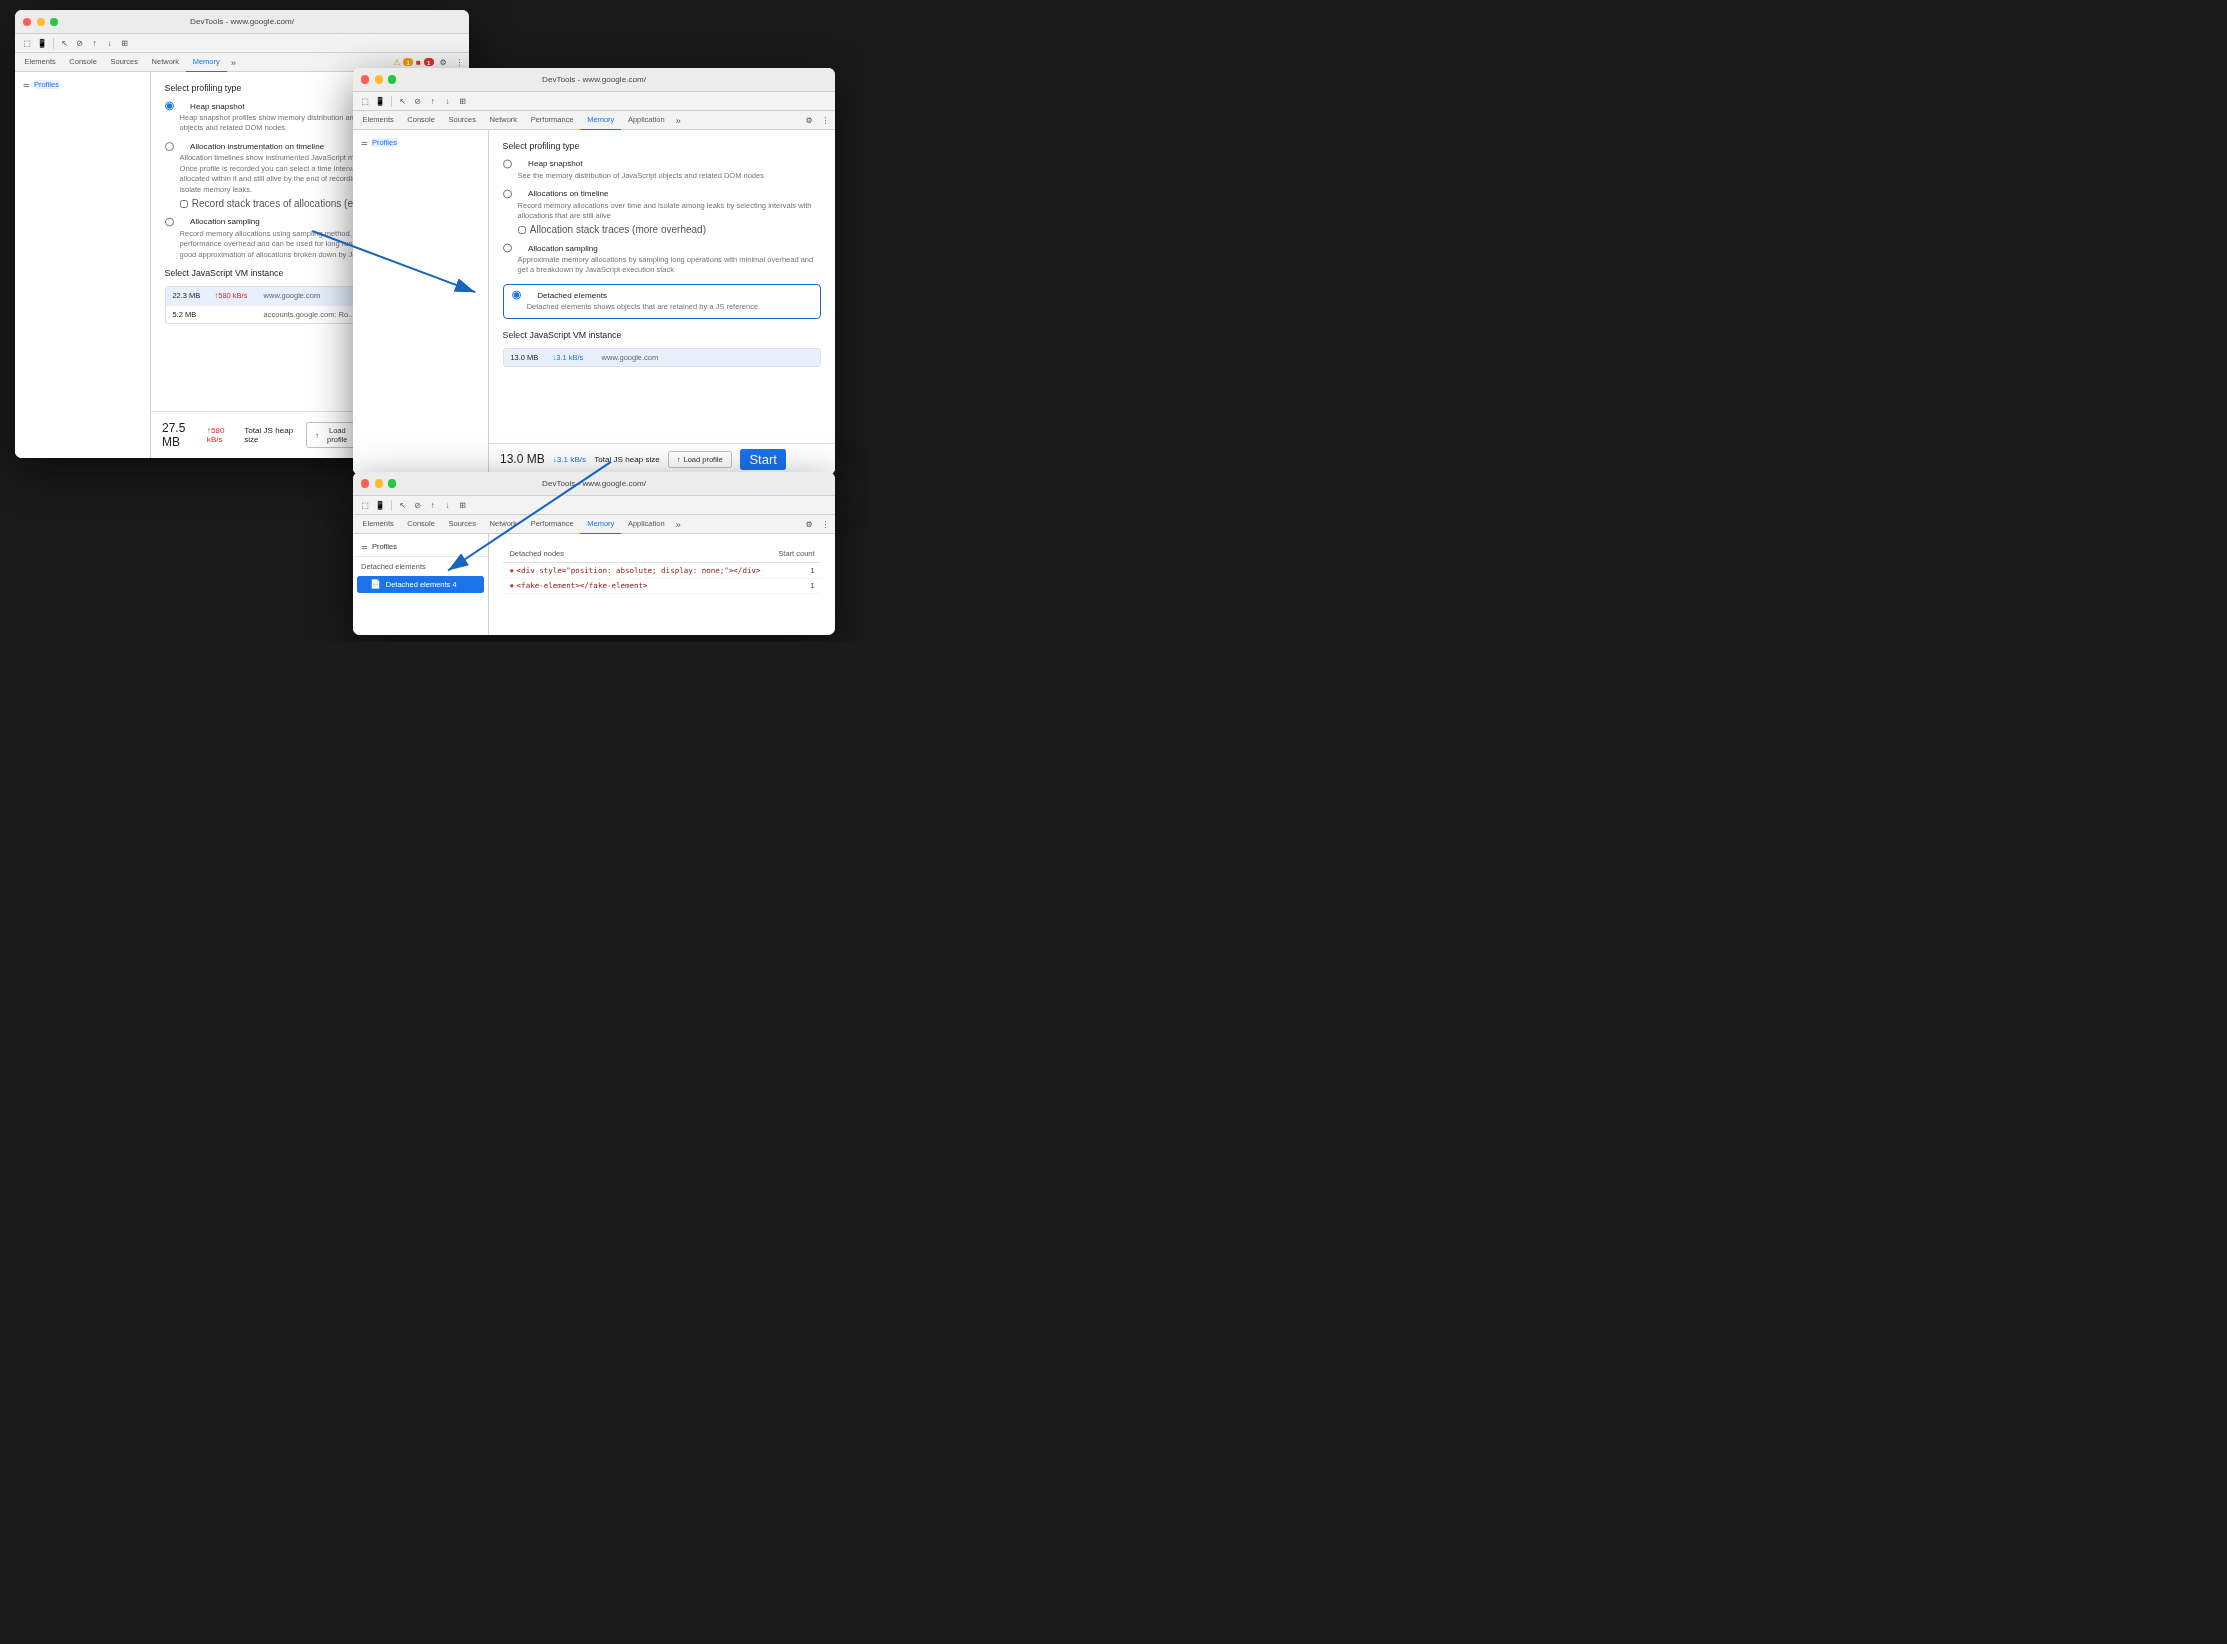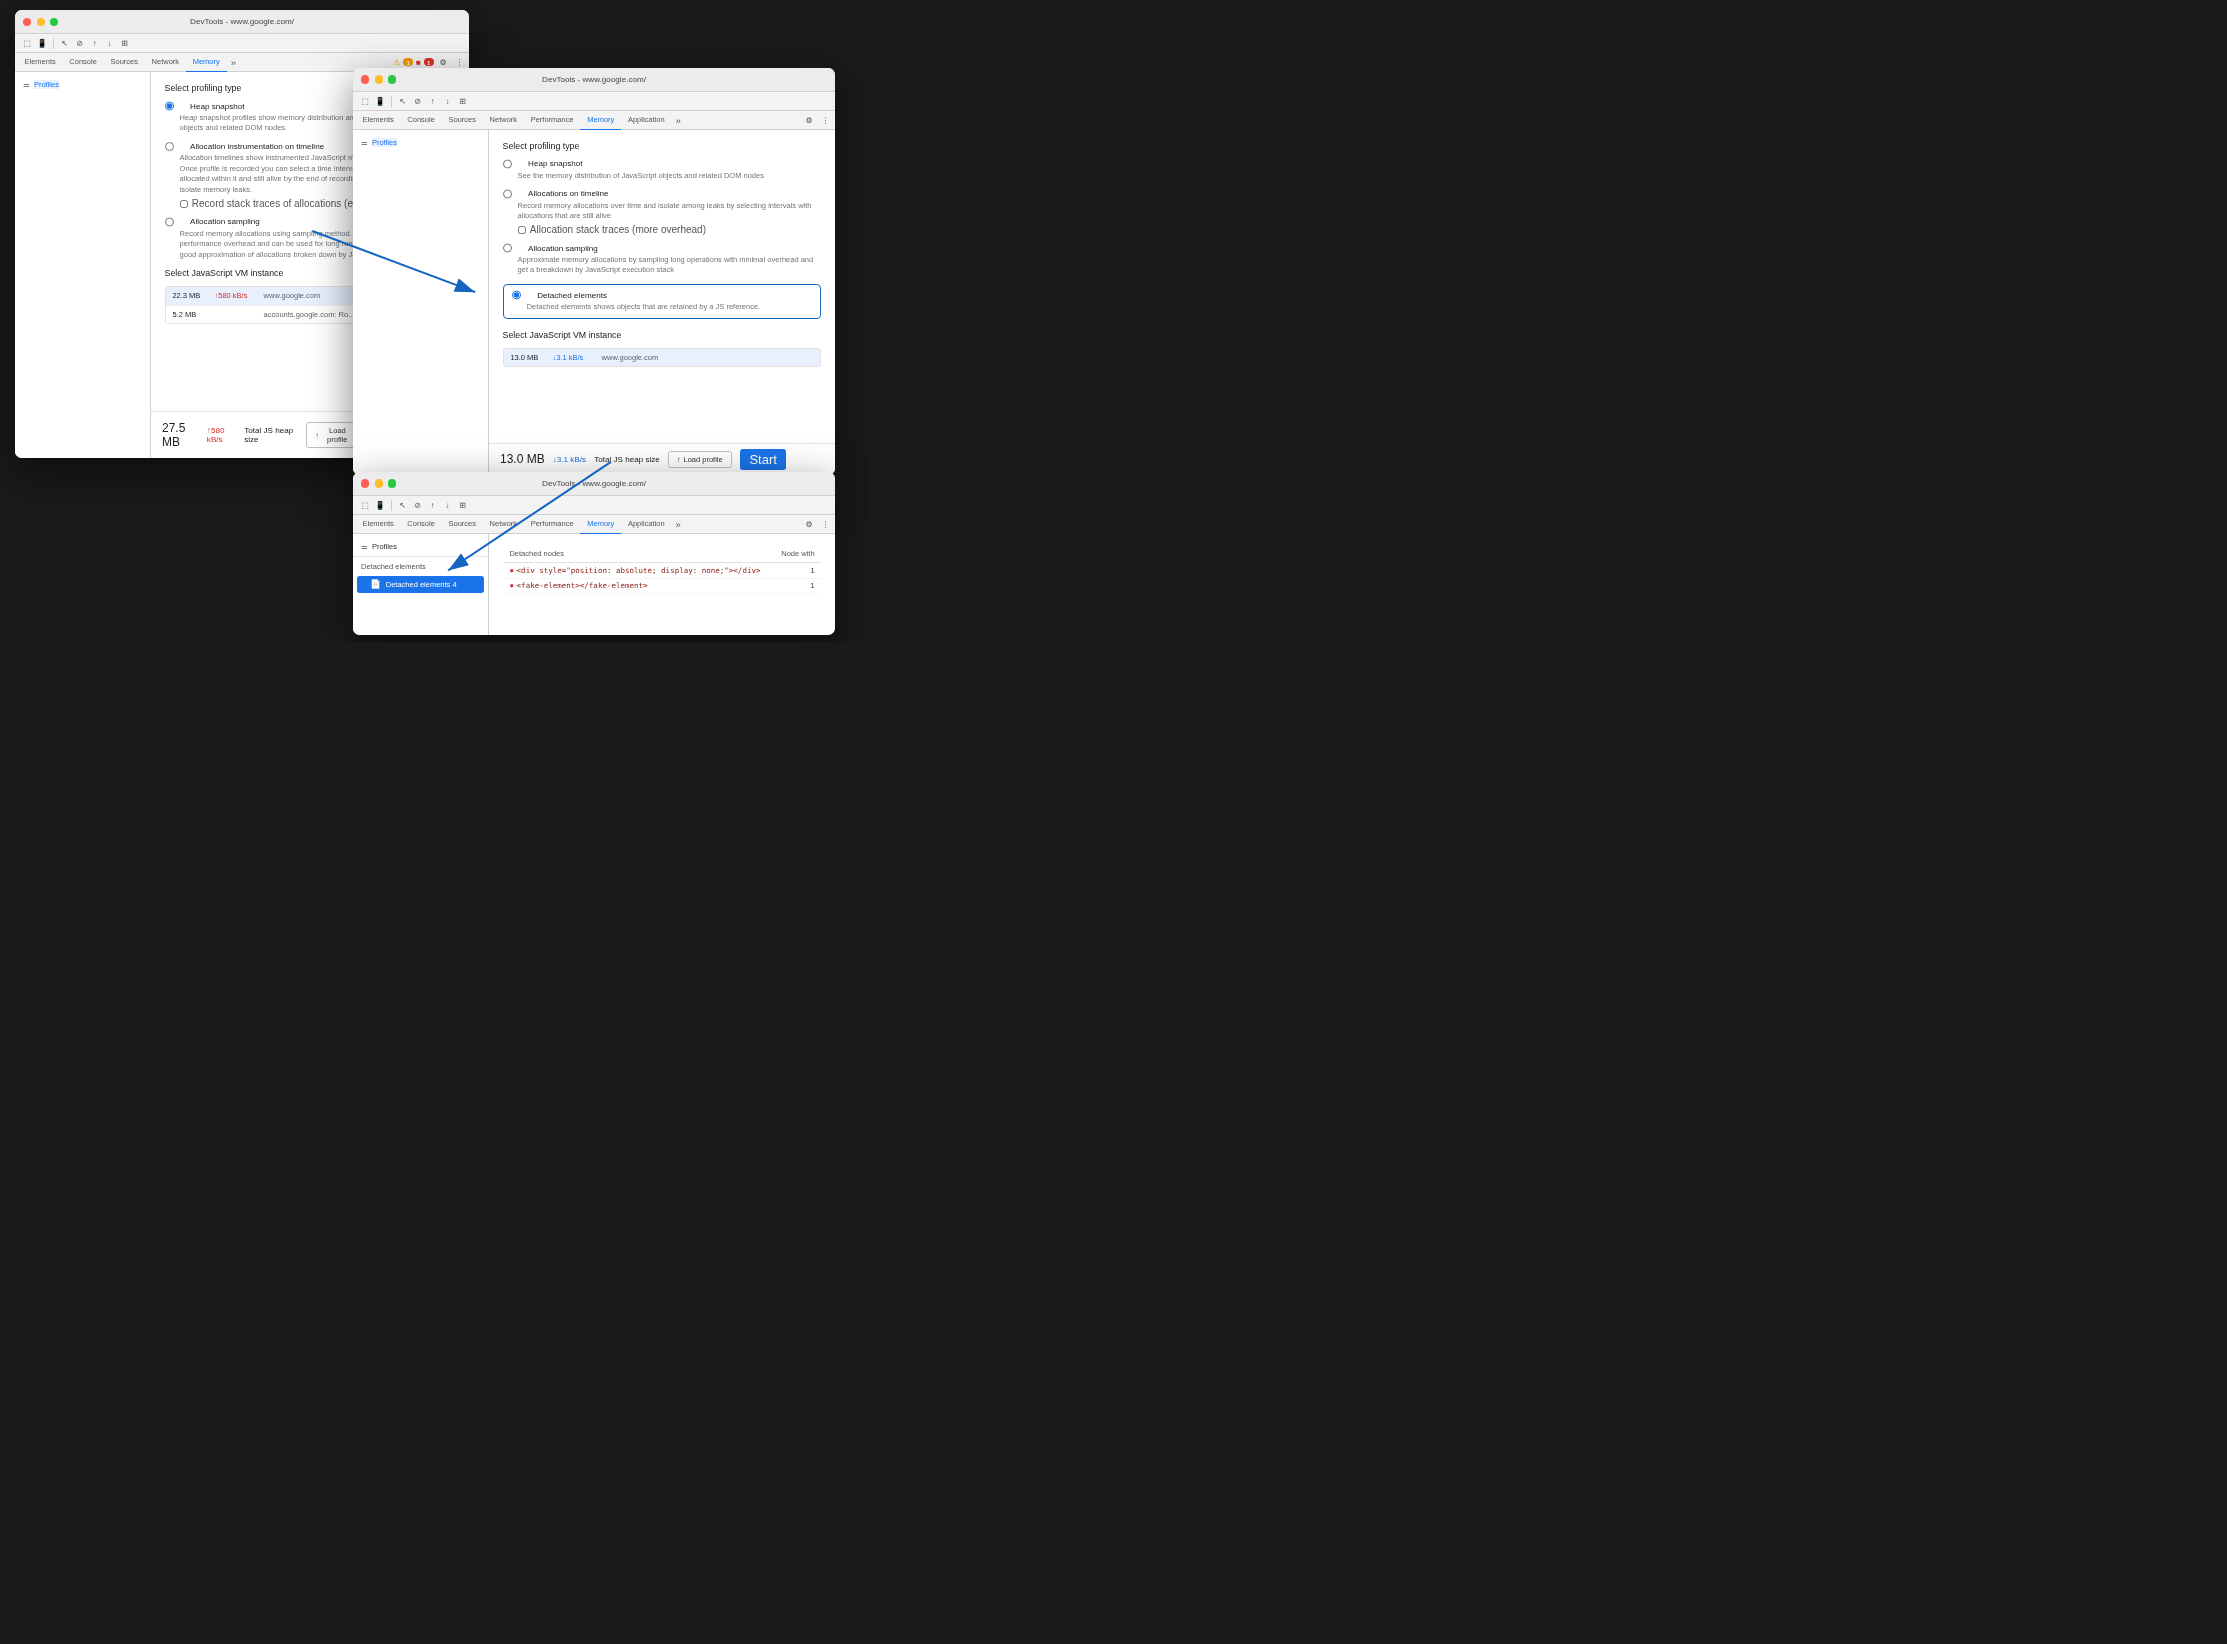--- a/index.html
+++ b/index.html
@@ -661,21 +661,21 @@
       <div class="sidebar-profile-item active">
         <span class="profile-icon">📄</span>
         <span>Detached elements 4</span>
       </div>
     </div>
 
     <div style="flex:1; display:flex; flex-direction:column;">
       <div class="devtools-content">
         <div class="result-header">
           <span>Detached nodes</span>
-          <span>Node with</span>
+          <span>Start count</span>
         </div>
         <div class="result-row">
           <span class="result-dot">●</span>
           <span class="result-code">&lt;div style="position: absolute; display: none;"&gt;&lt;/div&gt;</span>
           <span class="result-count">1</span>
         </div>
         <div class="result-row">
           <span class="result-dot">●</span>
           <span class="result-code">&lt;fake-element&gt;&lt;/fake-element&gt;</span>
           <span class="result-count">1</span>

